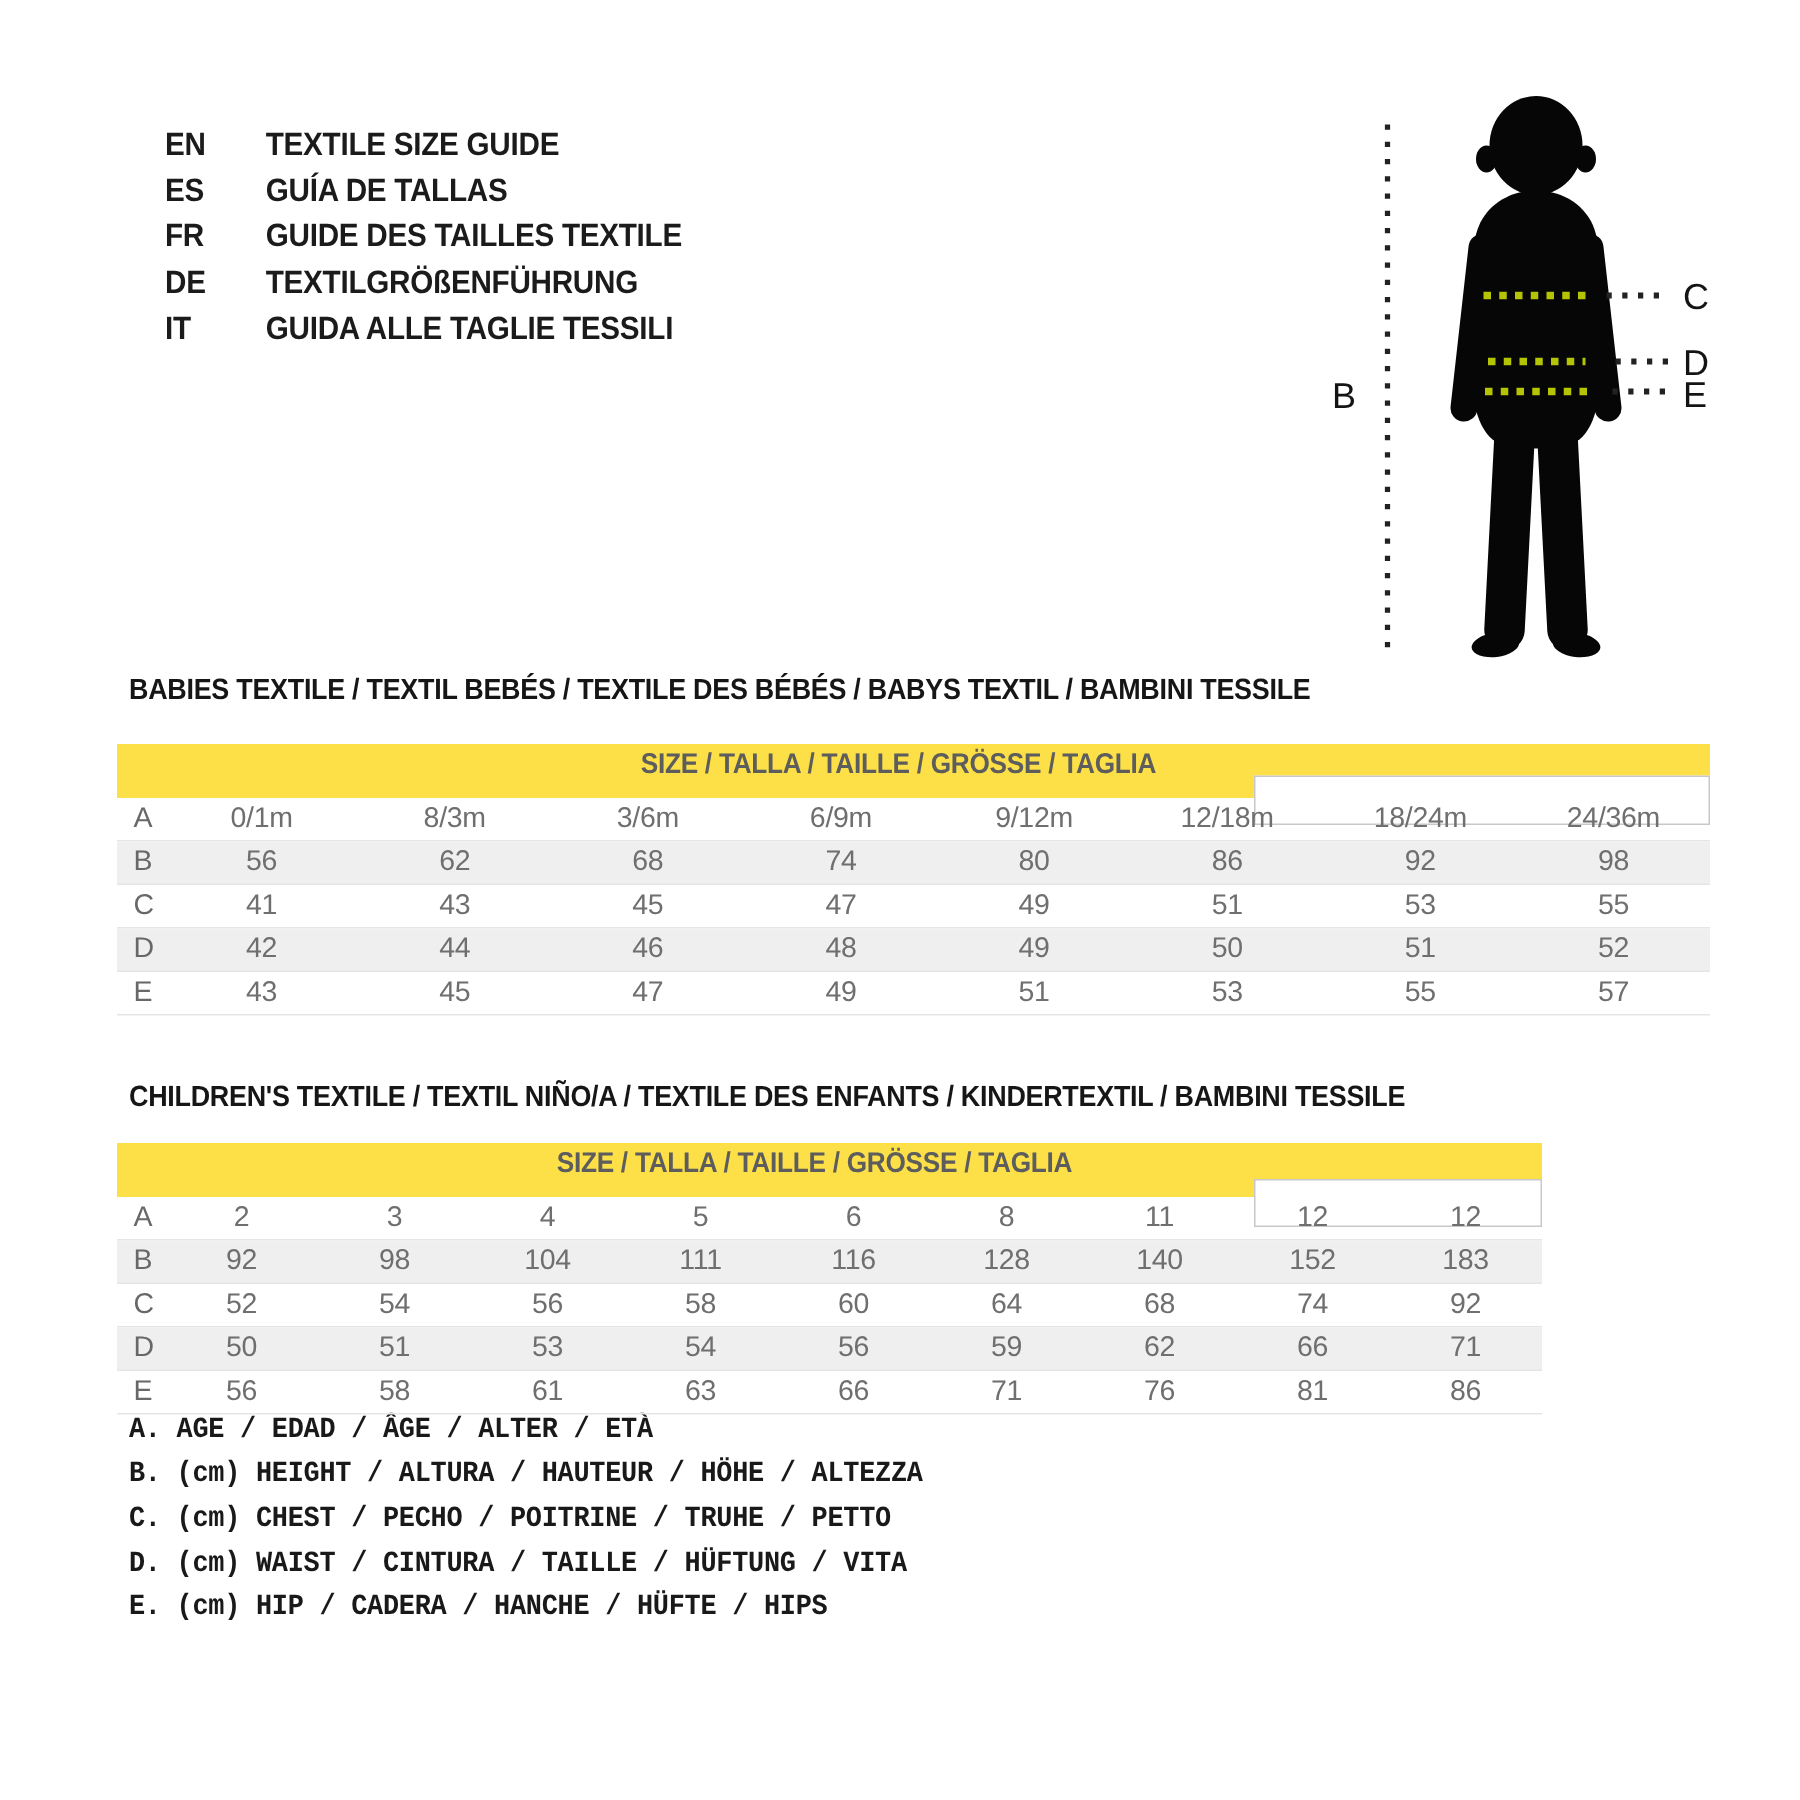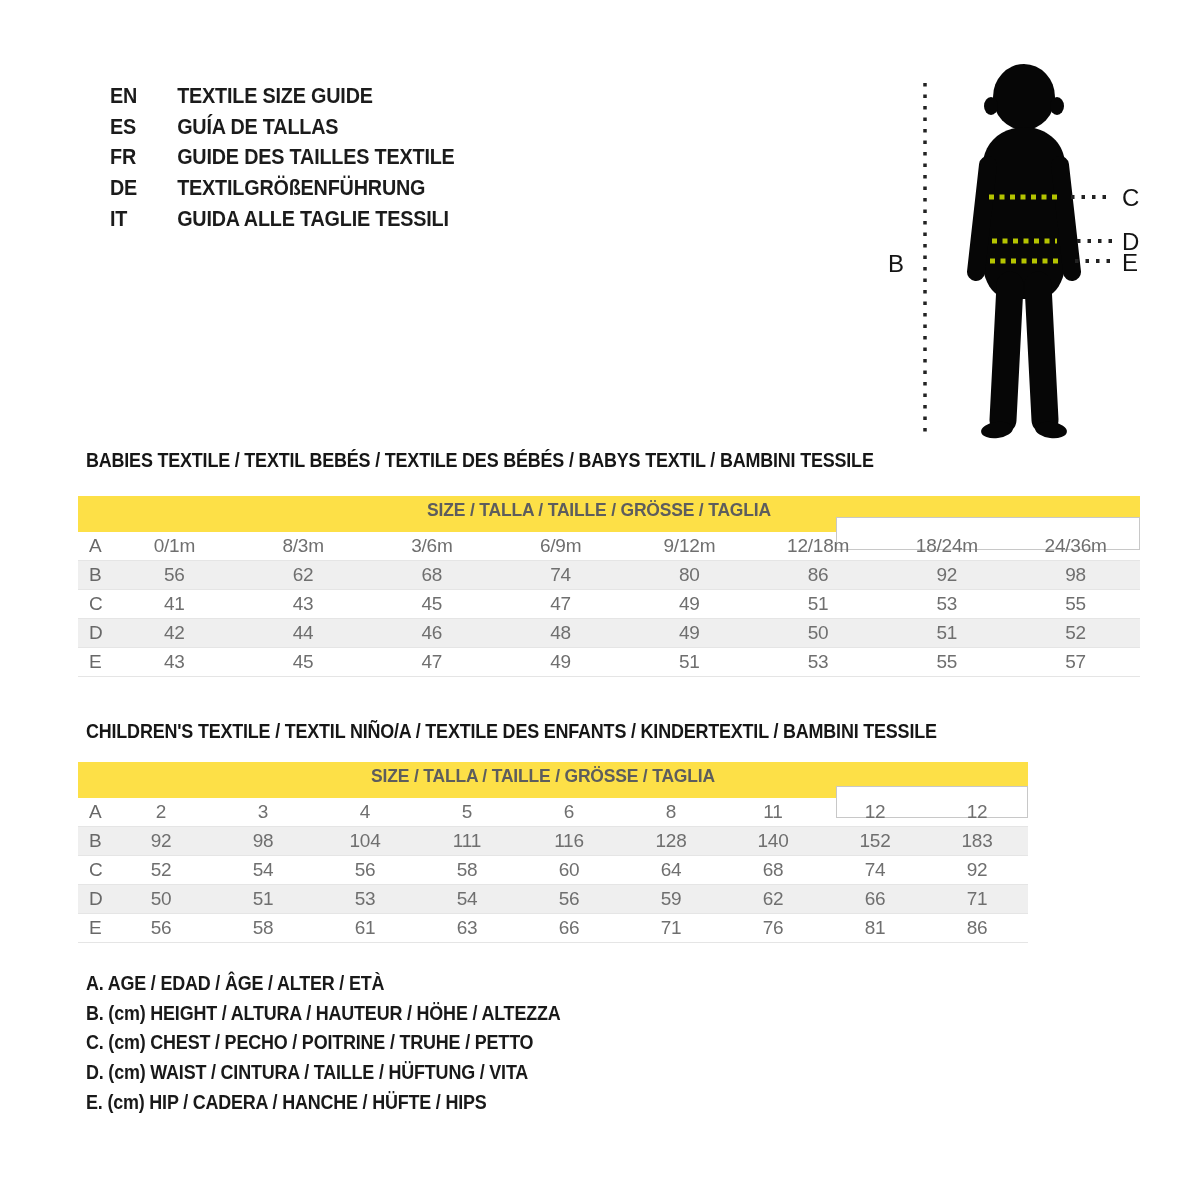--- a/index.html
+++ b/index.html
@@ -51,21 +51,21 @@
   .trow{
     display:grid;height:29px;align-items:center;box-sizing:border-box;
     border-bottom:1px solid #e5e5e5;
     font-size:19px;color:#6f6f6f;text-align:center;letter-spacing:-0.2px;
   }
   .babies-table .trow{grid-template-columns:32px repeat(8,1fr);}
   .children-table .trow{grid-template-columns:32px repeat(9,1fr);}
   .trow:nth-child(even){background:#efefef;}
   .trow .rl{text-align:left;padding-left:11px;color:#686868;}
   
-  .legend{position:absolute;left:86px;top:969px;}
+  .legend{position:absolute;left:86px;top:938px;font-family:Liberation Mono, monospace;}
   .legend-line{
     height:29.6px;display:flex;align-items:center;
     font-size:19.5px;font-weight:700;color:#191919;
     letter-spacing:-0.2px;white-space:nowrap;
     transform:scaleX(0.92);transform-origin:0 50%;
   }
 </style>
 </head>
 <body>
 

